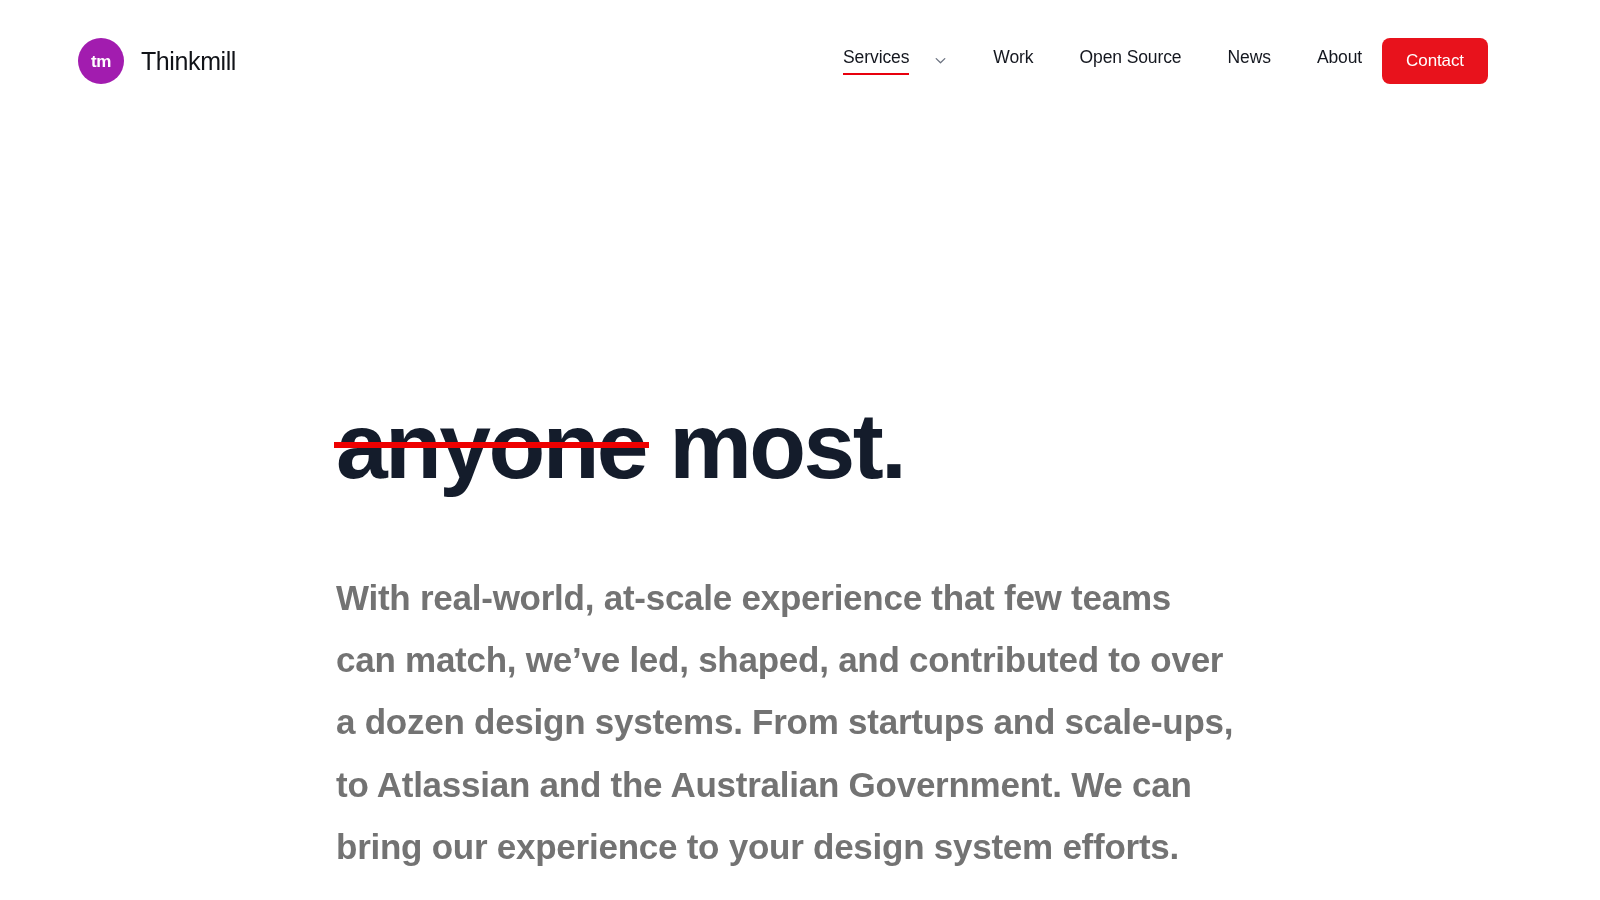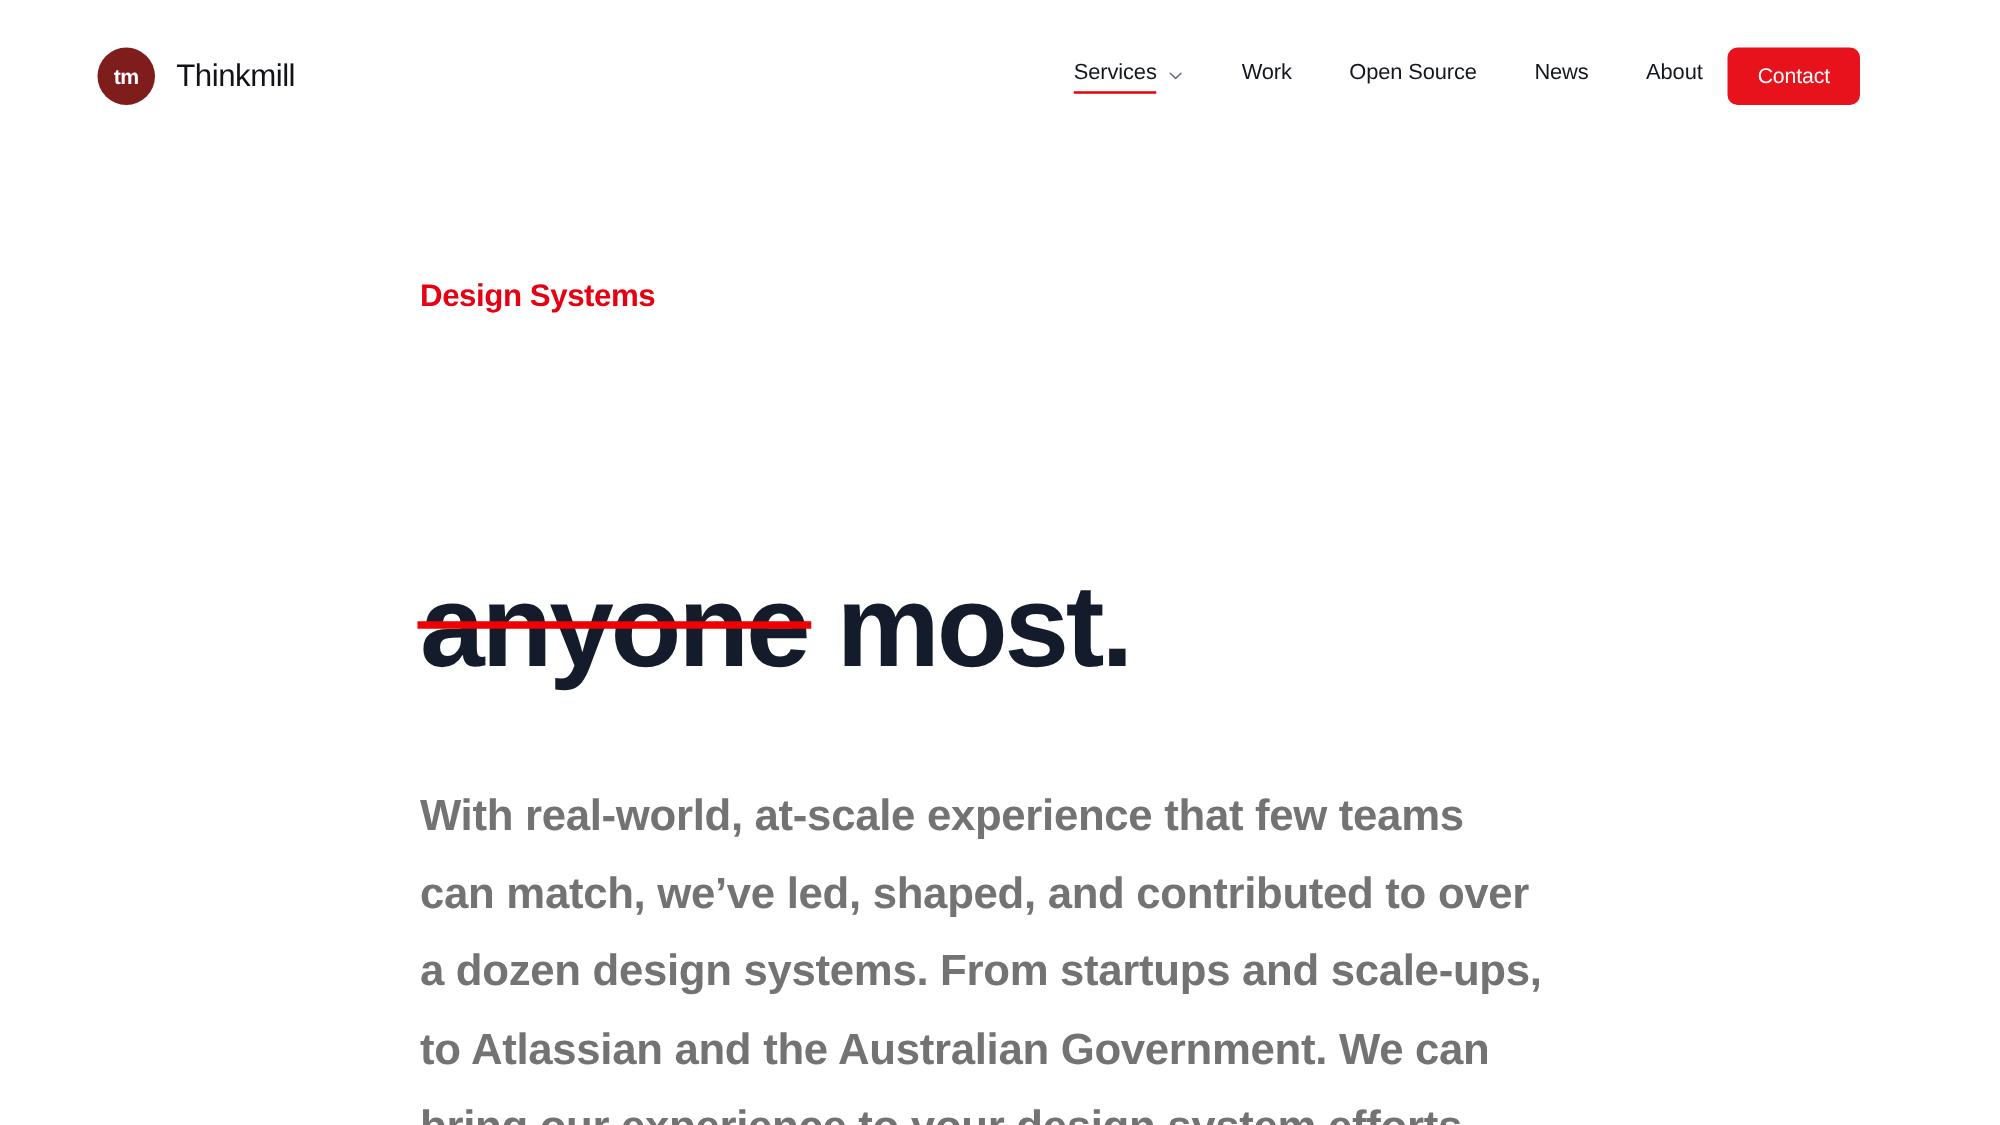--- a/index.html
+++ b/index.html
@@ -28,21 +28,21 @@
   .brand {
     display: flex;
     align-items: center;
     gap: 17px;
     text-decoration: none;
   }
   .brand-mark {
     width: 46px;
     height: 46px;
     border-radius: 50%;
-    background: #7f1d1d;
+    background: #a21caf;
     color: #ffffff;
     display: flex;
     align-items: center;
     justify-content: center;
     font-size: 17px;
     font-weight: 700;
     letter-spacing: -0.3px;
     line-height: 1;
   }
   .brand-name {
@@ -55,21 +55,21 @@
   
   .main-nav {
     display: flex;
     align-items: center;
     gap: 0;
   }
   .nav-item {
     position: relative;
     display: flex;
     align-items: center;
-    gap: 9px;
+    gap: 25px;
     padding: 6px 0;
     margin-left: 46px;
     font-size: 17.5px;
     font-weight: 500;
     color: #14171f;
     letter-spacing: -0.1px;
     cursor: pointer;
     white-space: nowrap;
   }
   .nav-item:first-child { margin-left: 0; }
@@ -204,21 +204,20 @@
       </span>
     </div>
 
     <button class="contact-button">Contact</button>
 
   </nav>
 </header>
 
 <main class="hero">
 
-  <p class="eyebrow">Design Systems</p>
 
   <h1 class="hero-title">
     <br>
     <br>
     <span class="strike">anyone</span><span> most.</span>
   </h1>
 
   <p class="hero-body">With real-world, at-scale experience that few teams can match, we’ve led, shaped, and contributed to over a dozen design systems. From startups and scale-ups, to Atlassian and the Australian Government. We can bring our experience to your design system efforts.</p>
 
 </main>

